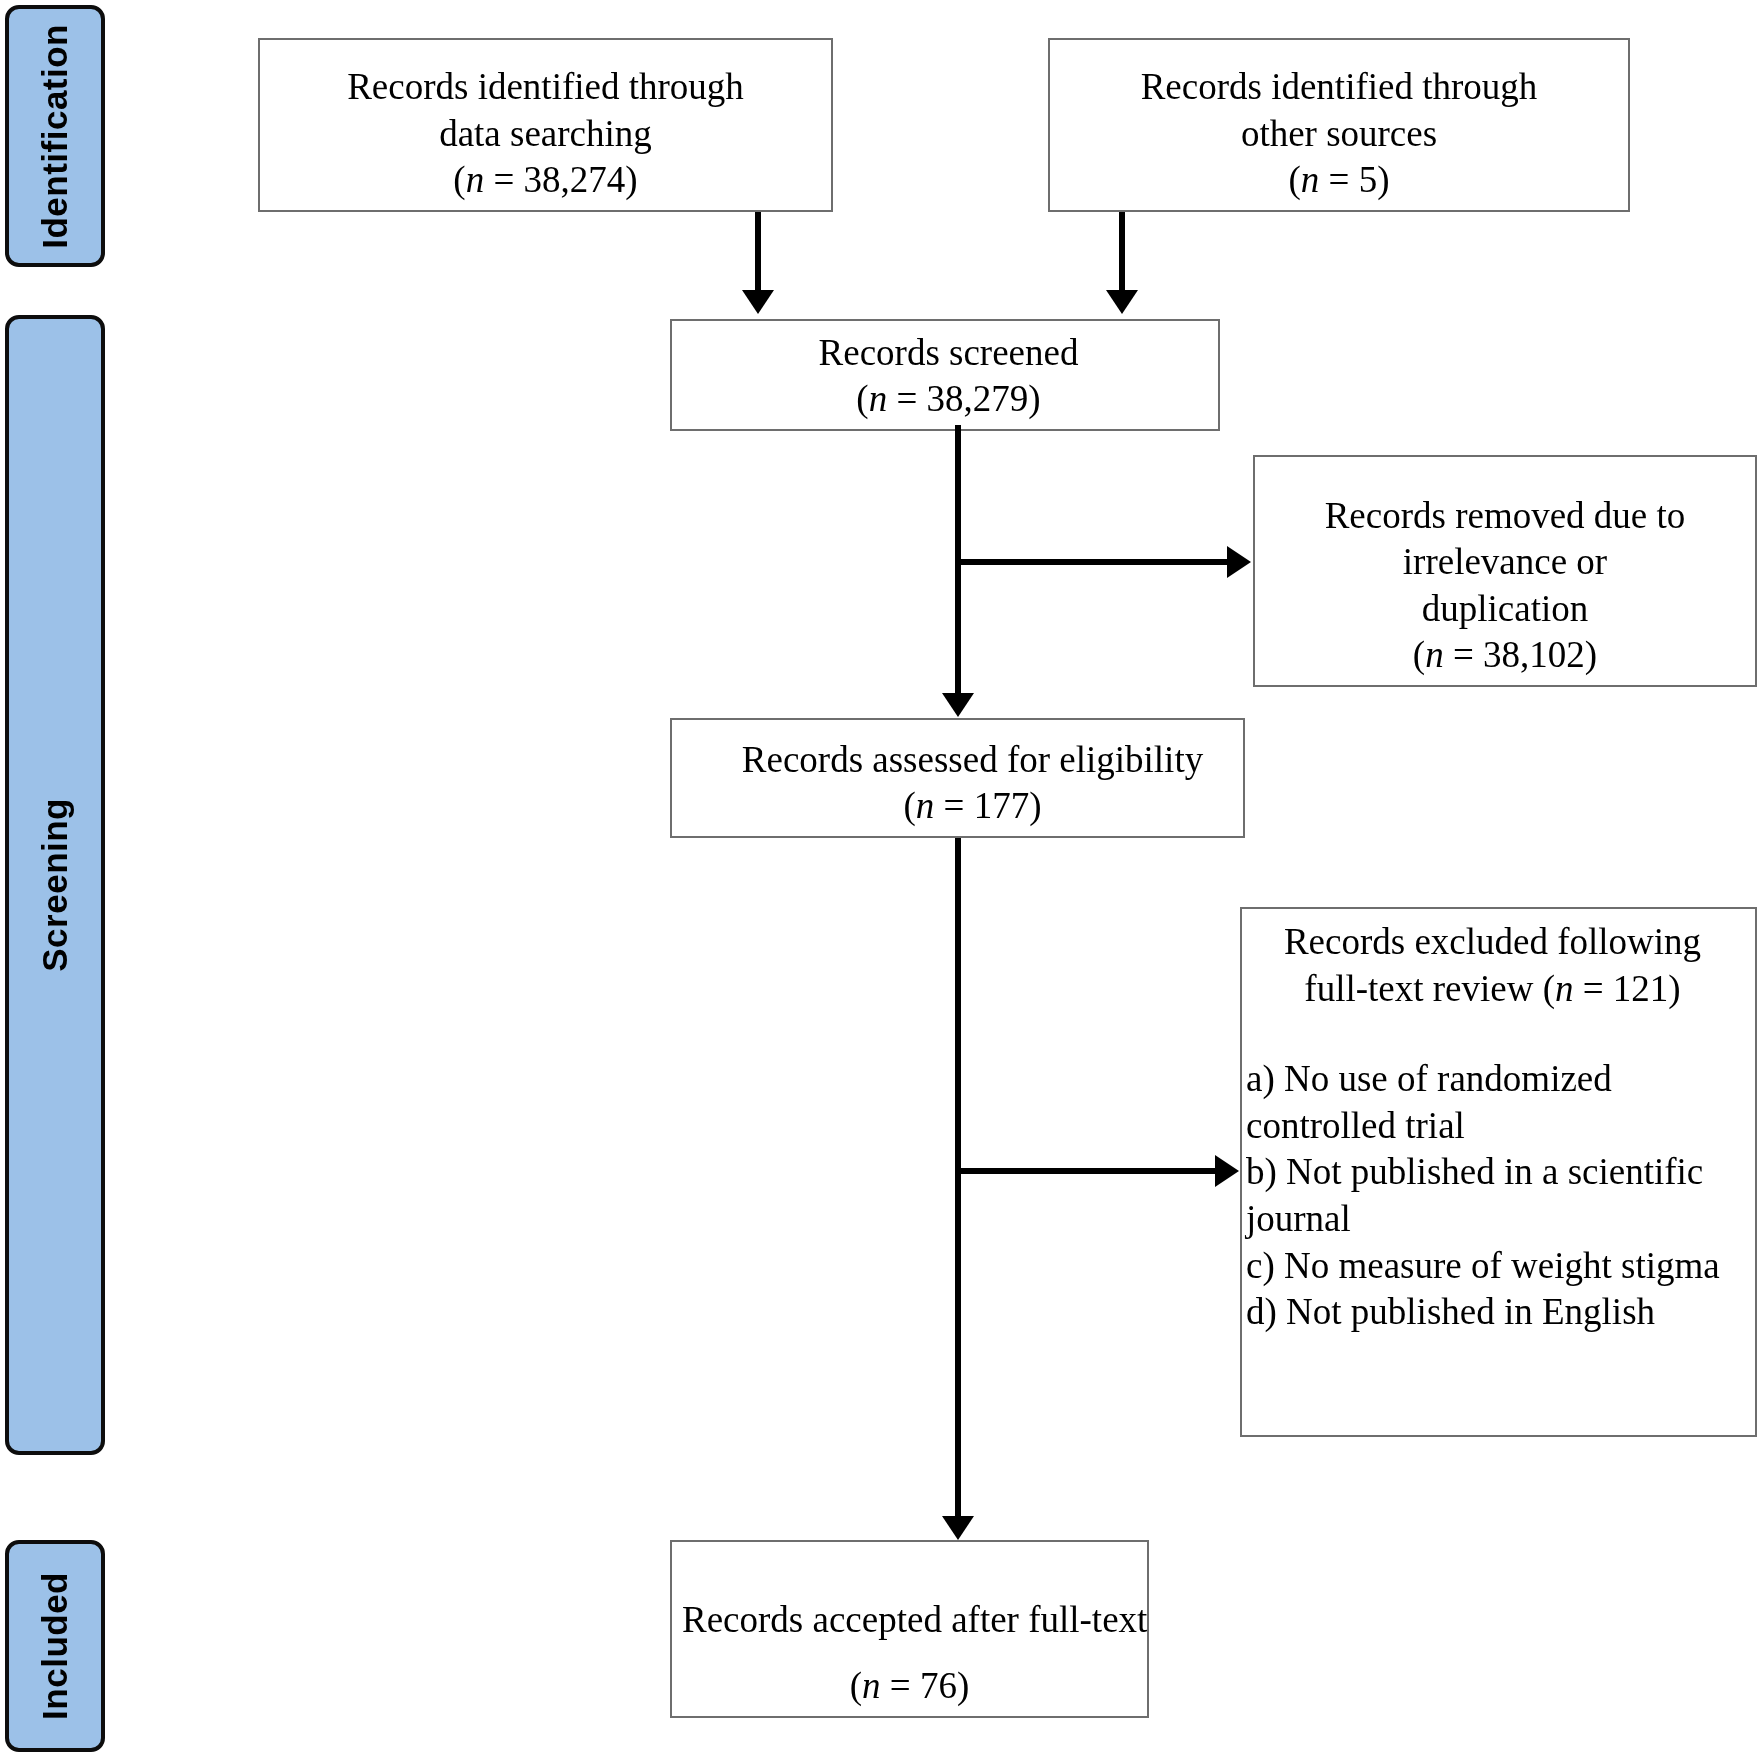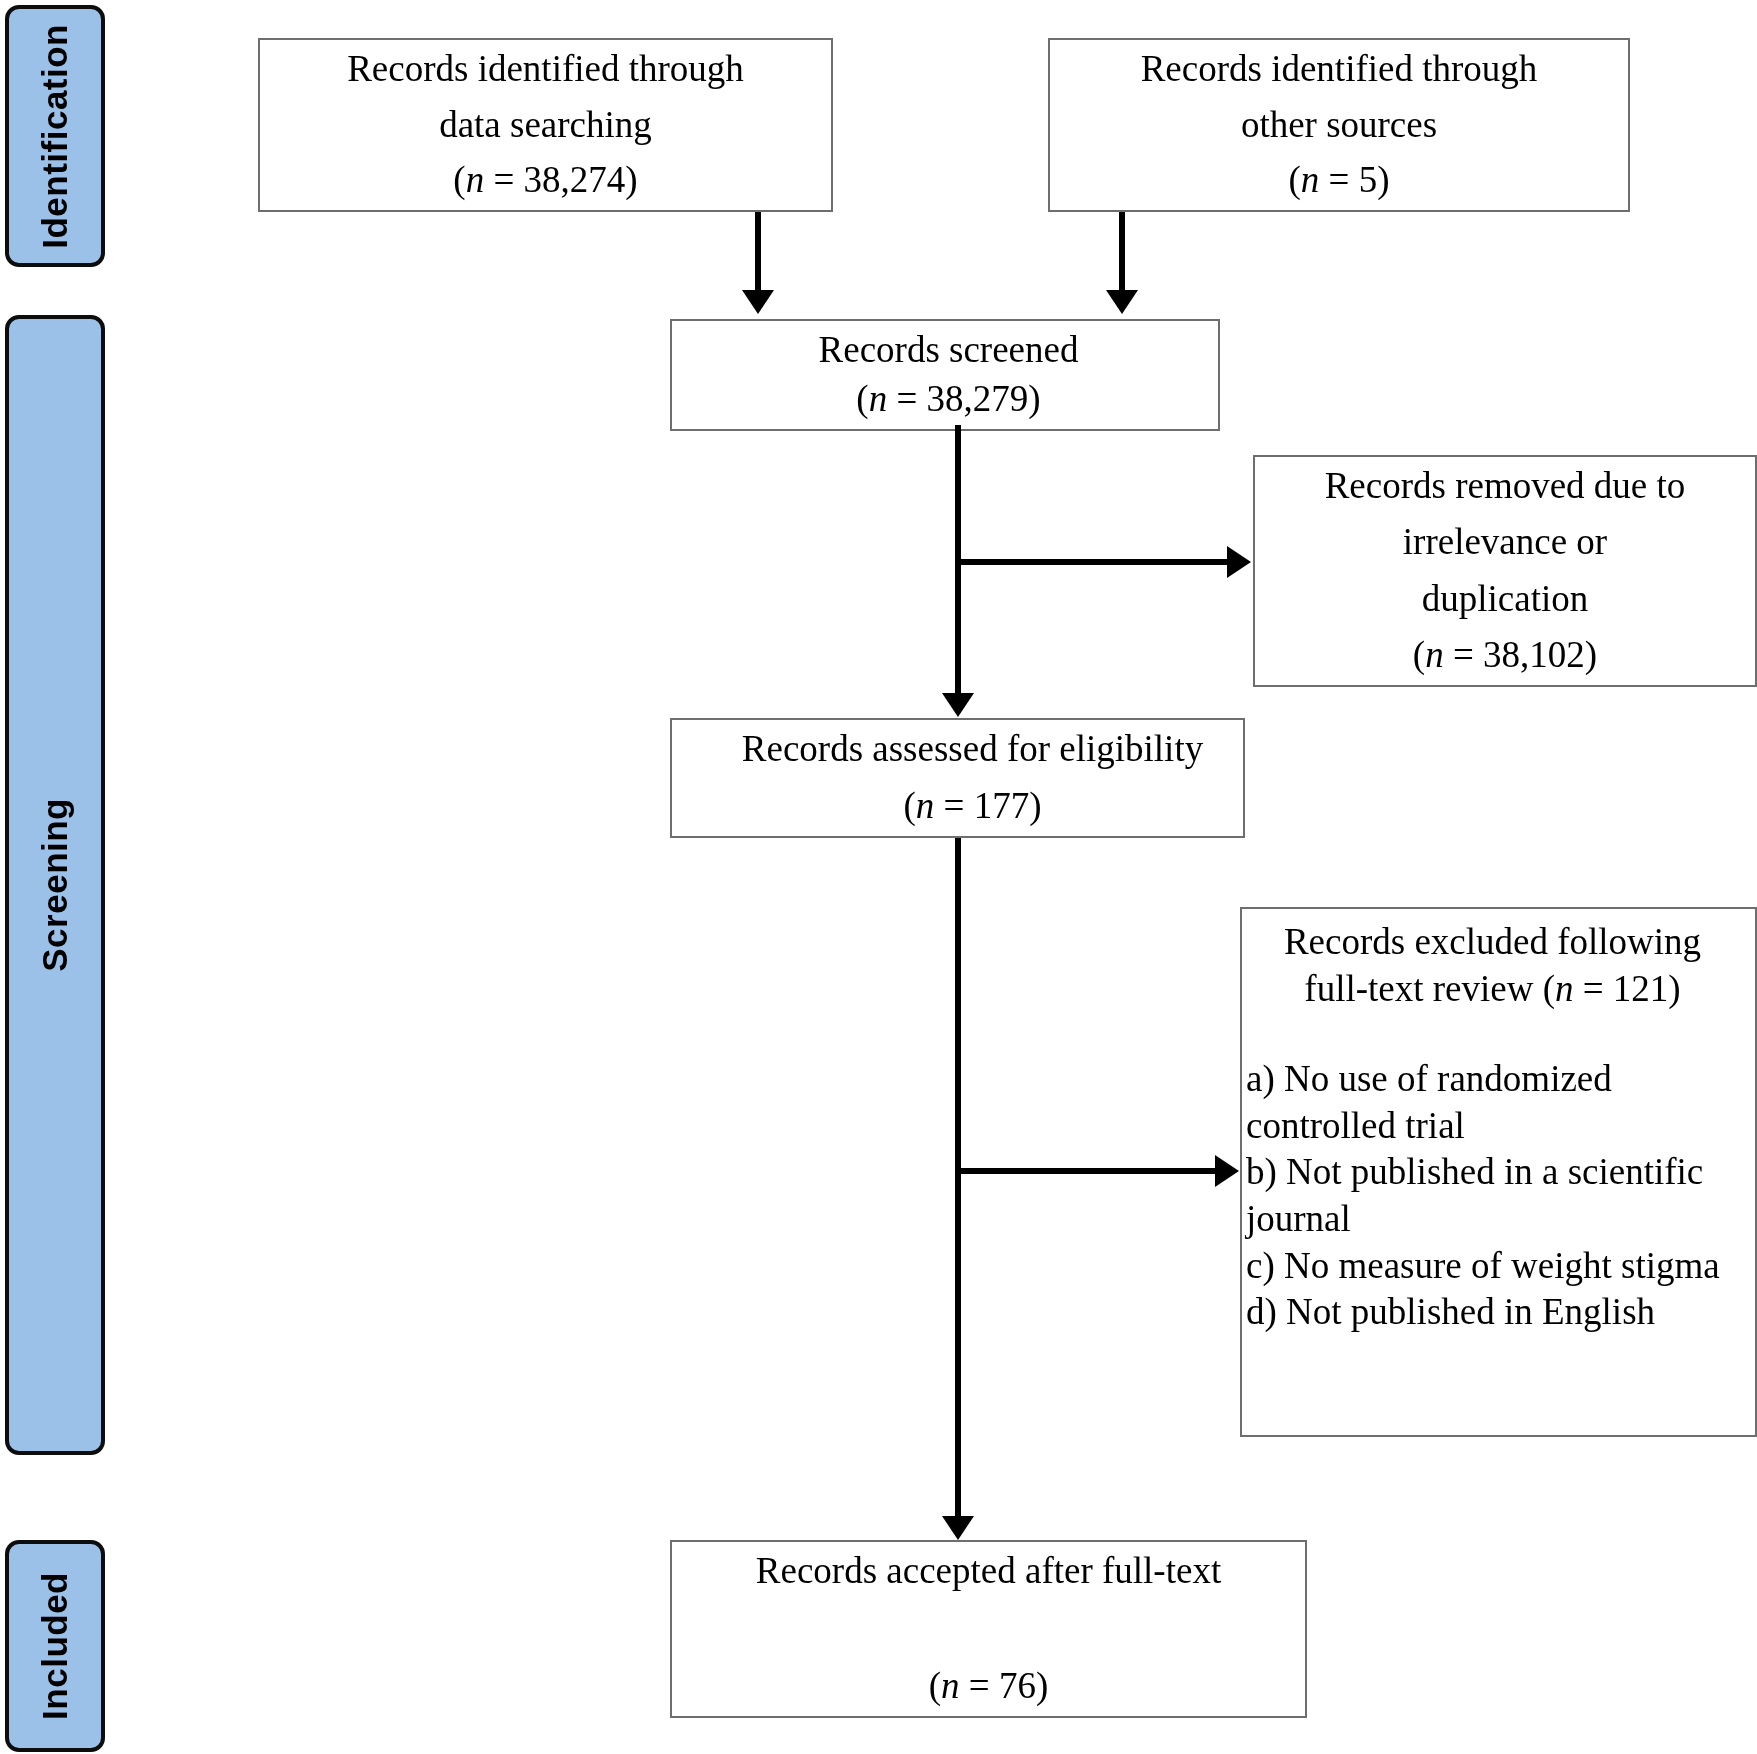--- a/index.html
+++ b/index.html
@@ -46,33 +46,33 @@
   .box {
     position: absolute;
     box-sizing: border-box;
     background: #ffffff;
     border: 2px solid #6e6e6e;
     color: #000000;
     font-size: 37px;
     line-height: 1.26;
     display: flex;
     flex-direction: column;
-    justify-content: space-between;
+    justify-content: flex-end;
     text-align: center;
     padding: 6px 10px;
   }
   .box .ln { display: block; white-space: nowrap; }
   .it { font-style: italic; }
 
   #box-identified-data   { left: 258px;  top: 38px;   width: 575px;  height: 174px; }
   #box-identified-other  { left: 1048px; top: 38px;   width: 582px;  height: 174px; }
   #box-screened          { left: 670px;  top: 319px;  width: 550px;  height: 112px; padding-left: 17px; }
   #box-removed           { left: 1253px; top: 455px;  width: 504px;  height: 232px; }
   #box-assessed          { left: 670px;  top: 718px;  width: 575px;  height: 120px; padding-left: 40px; }
-  #box-accepted          { left: 670px;  top: 1540px; width: 637px;  height: 178px; }
+  #box-accepted          { left: 670px;  top: 1540px; width: 479px;  height: 178px; gap: 20px; }
 
   
   #box-excluded {
     left: 1240px; top: 907px; width: 517px; height: 530px;
     justify-content: flex-start;
     text-align: left;
     padding: 10px 16px 10px 4px;
   }
   #box-excluded .excl-head {
     text-align: center;

